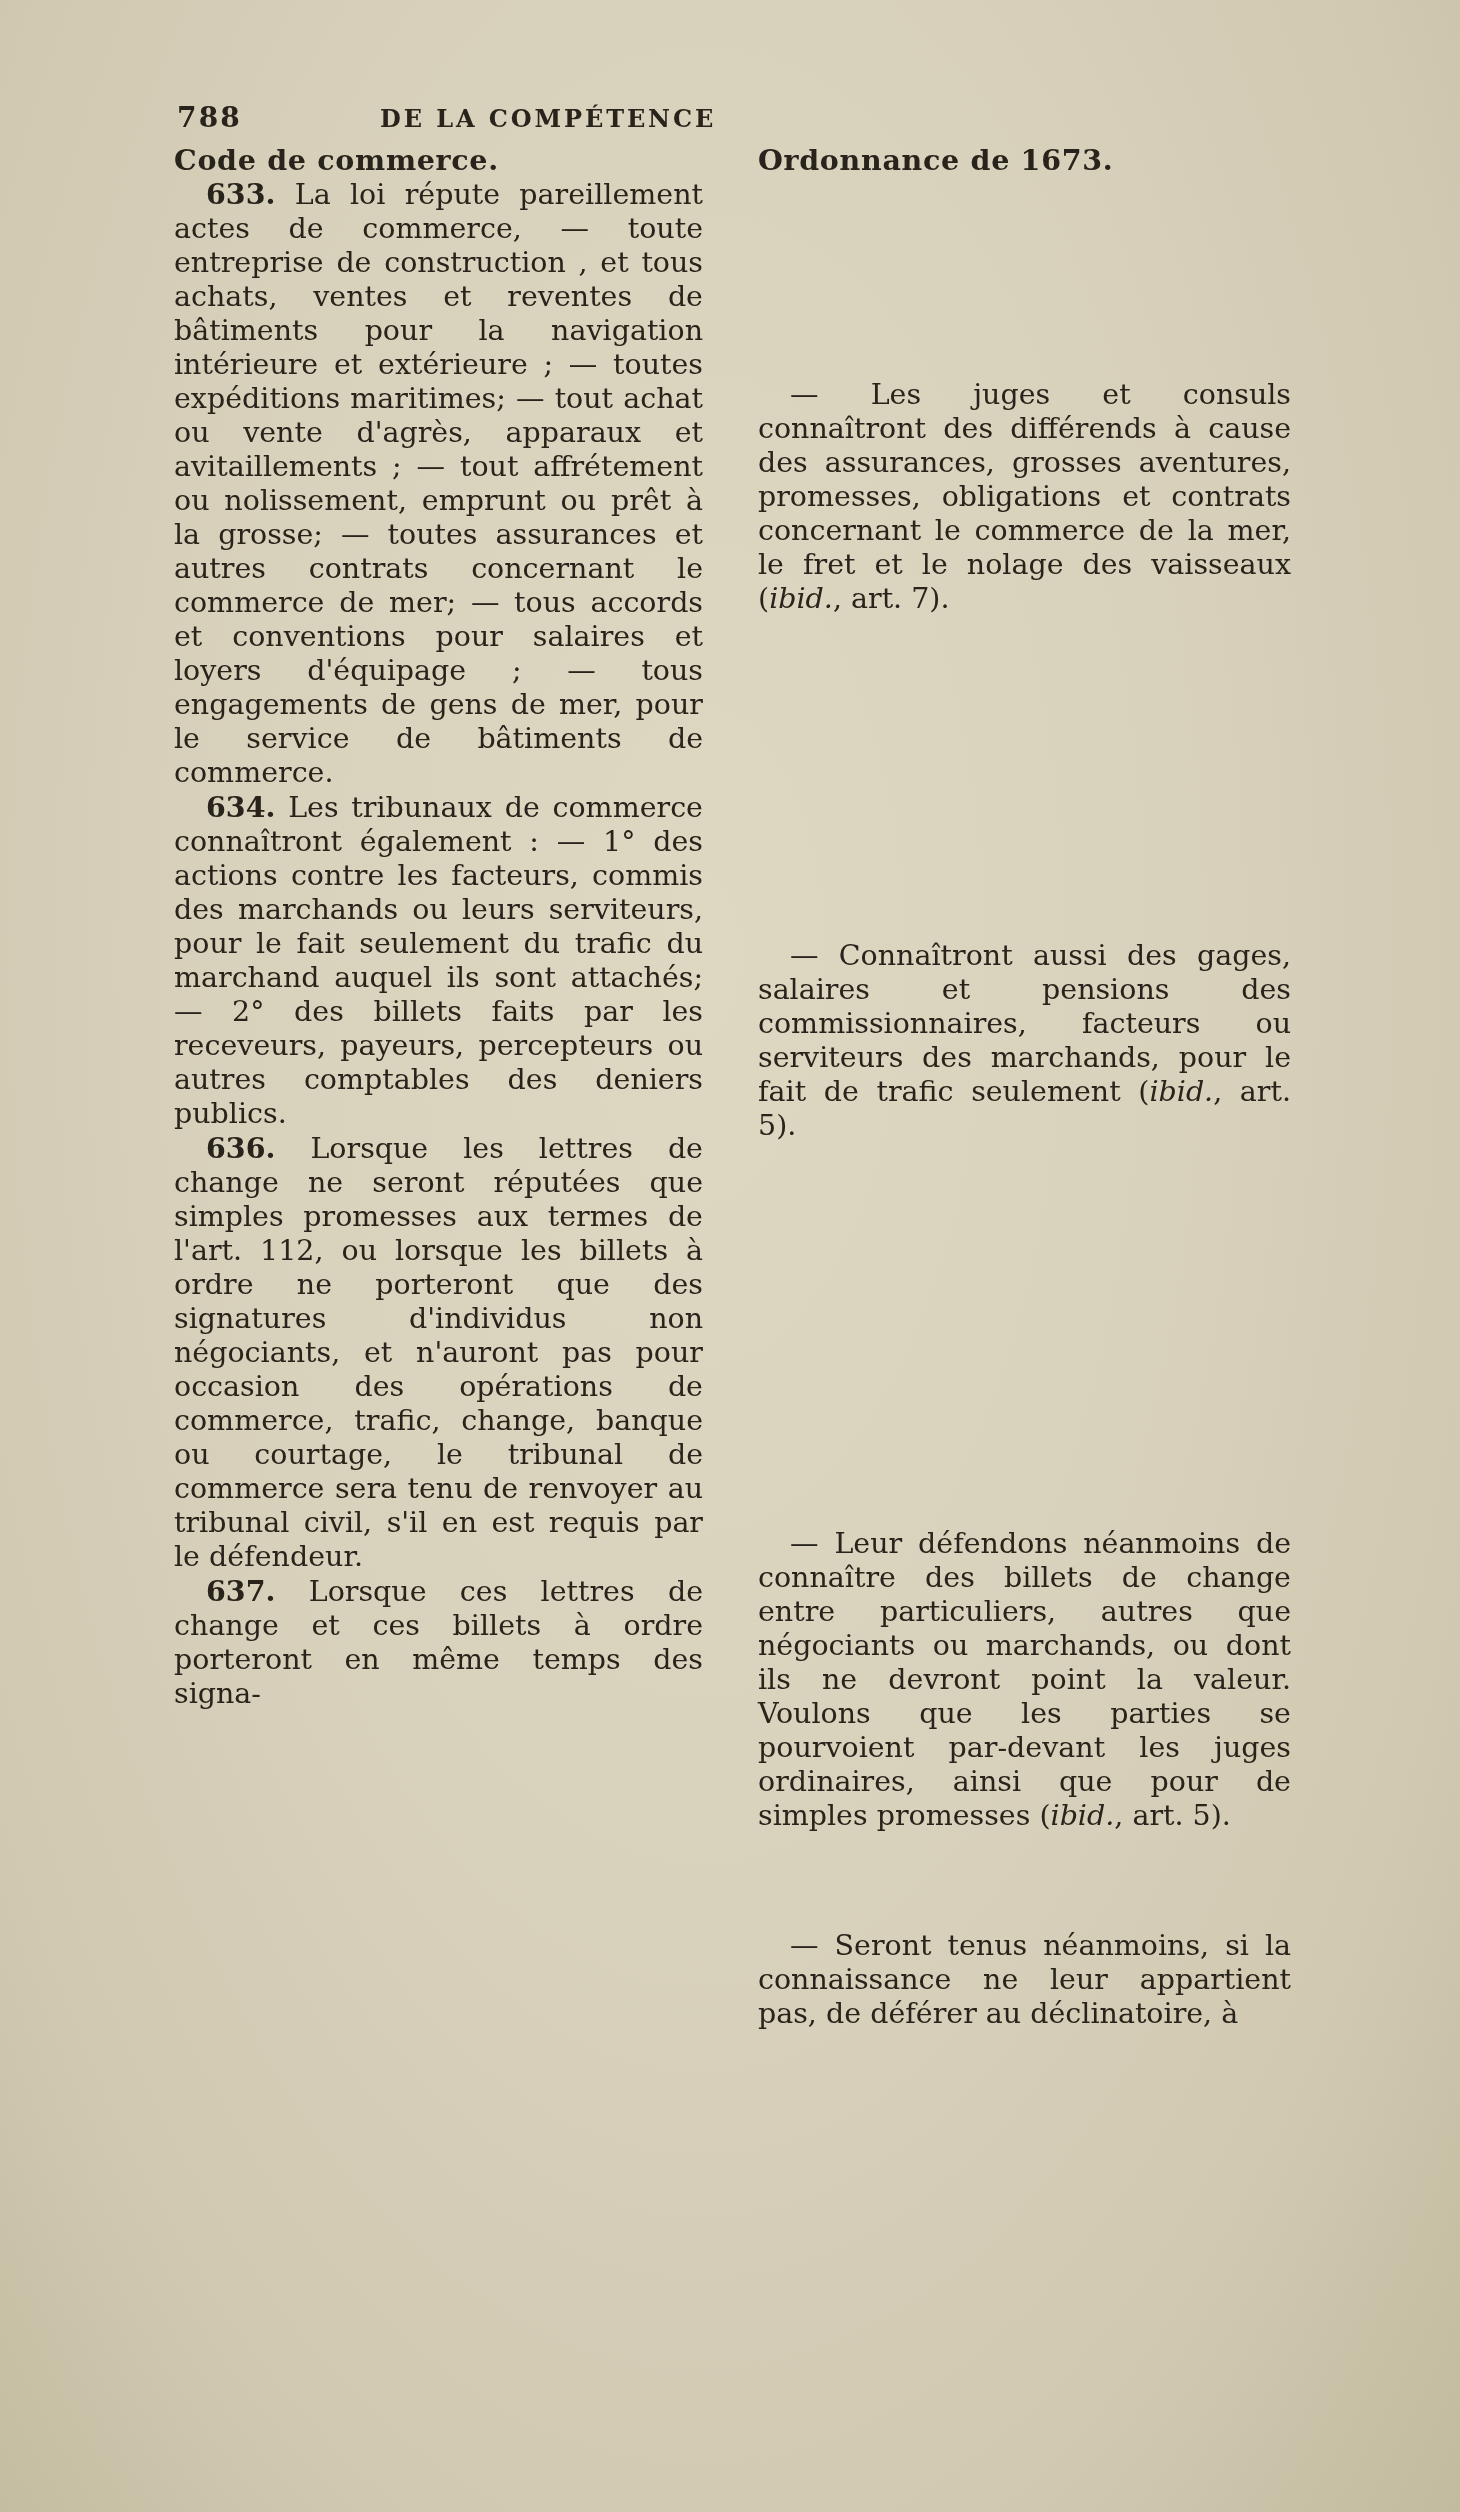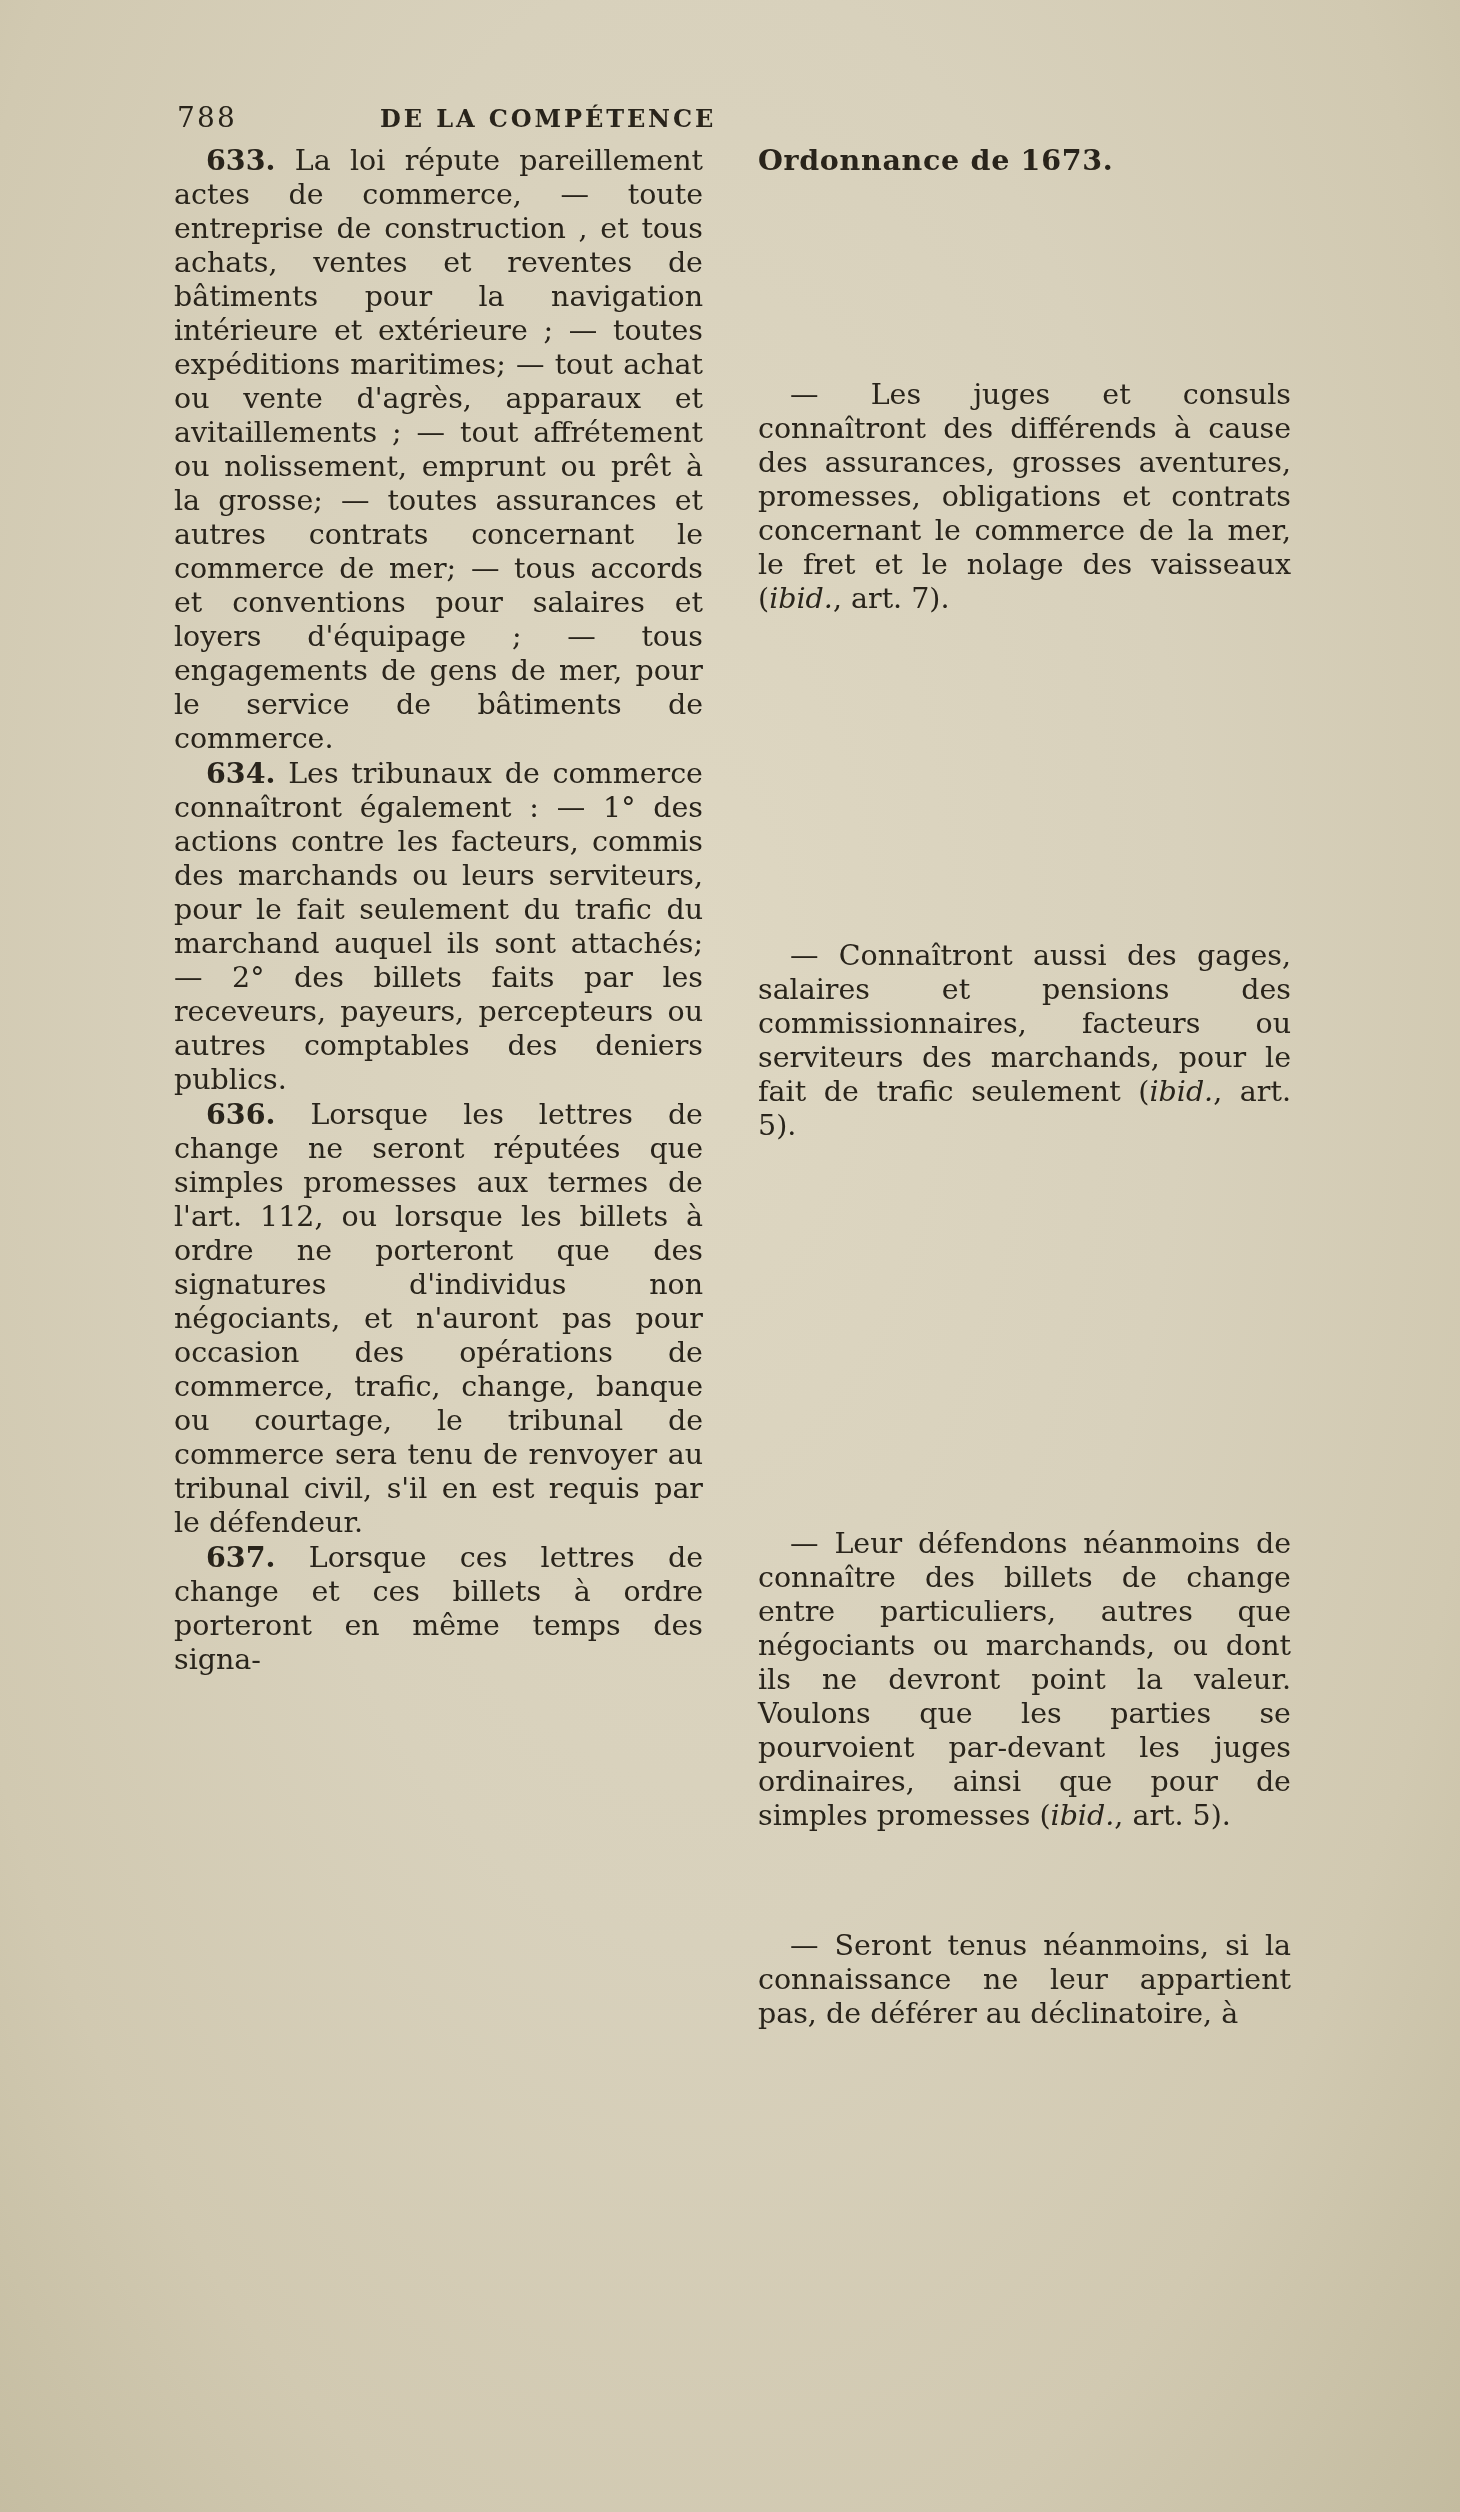--- a/index.html
+++ b/index.html
@@ -11,21 +11,21 @@
   .page {
     position: relative;
     width: 1461px; height: 2512px;
     overflow: hidden;
     color: #29241b;
     background: radial-gradient(ellipse at 48% 38%, #ded7c2 0%, #d8d1bc 45%, #d1c9b1 75%, #c3bb9f 100%);
   }
   
   .pagenum {
     position: absolute; top: 101px; left: 177px;
-    font-size: 28px; letter-spacing: 2.2px;
+    font-size: 28px; letter-spacing: 2.2px; font-weight: bold;
   }
   .runtitle {
     position: absolute; top: 104px; left: 380px; width: 380px;
     text-align: left;
     font-size: 24px; font-weight: bold; letter-spacing: 2.9px;
     white-space: nowrap;
   }
   
   .columns {
     position: absolute; top: 143px; left: 174px; width: 1117px; height: 2162px;
@@ -59,20 +59,21 @@
 
 <div class="page">
 
   <div class="pagenum">788</div>
 
   <div class="runtitle">DE LA COMPÉTENCE</div>
 
   <div class="columns">
 
     <div class="col col-left body-text">
+      <p class="col-heading">Code de commerce.</p>
       <p class="indent"><b>633.</b> La loi répute pareillement actes de commerce, — toute entreprise de construction , et tous achats, ventes et reventes de bâtiments pour la navigation intérieure et extérieure ; — toutes expéditions maritimes; — tout achat ou vente d'agrès, apparaux et avitaillements ; — tout affrétement ou nolissement, emprunt ou prêt à la grosse; — toutes assurances et autres contrats concernant le commerce de mer; — tous accords et conventions pour salaires et loyers d'équipage ; — tous engagements de gens de mer, pour le service de bâtiments de commerce.</p>
       <p class="indent"><b>634.</b> Les tribunaux de commerce connaîtront également : — 1° des actions contre les facteurs, commis des marchands ou leurs serviteurs, pour le fait seulement du trafic du marchand auquel ils sont attachés; — 2° des billets faits par les receveurs, payeurs, percepteurs ou autres comptables des deniers publics.</p>
       <p class="indent"><b>636.</b> Lorsque les lettres de change ne seront réputées que simples promesses aux termes de l'art. 112, ou lorsque les billets à ordre ne porteront que des signatures d'individus non négociants, et n'auront pas pour occasion des opérations de commerce, trafic, change, banque ou courtage, le tribunal de commerce sera tenu de renvoyer au tribunal civil, s'il en est requis par le défendeur.</p>
       <p class="indent"><b>637.</b> Lorsque ces lettres de change et ces billets à ordre porteront en même temps des signa-</p>
     </div>
 
     <div class="col col-right body-text">
       <p class="col-heading">Ordonnance de 1673.</p>
       <p class="rp1 indent">— Les juges et consuls connaîtront des différends à cause des assurances, grosses aventures, promesses, obligations et contrats concernant le commerce de la mer, le fret et le nolage des vaisseaux (<i>ibid.</i>, art. 7).</p>
       <p class="rp2 indent">— Connaîtront aussi des gages, salaires et pensions des commissionnaires, facteurs ou serviteurs des marchands, pour le fait de trafic seulement (<i>ibid.</i>, art. 5).</p>

